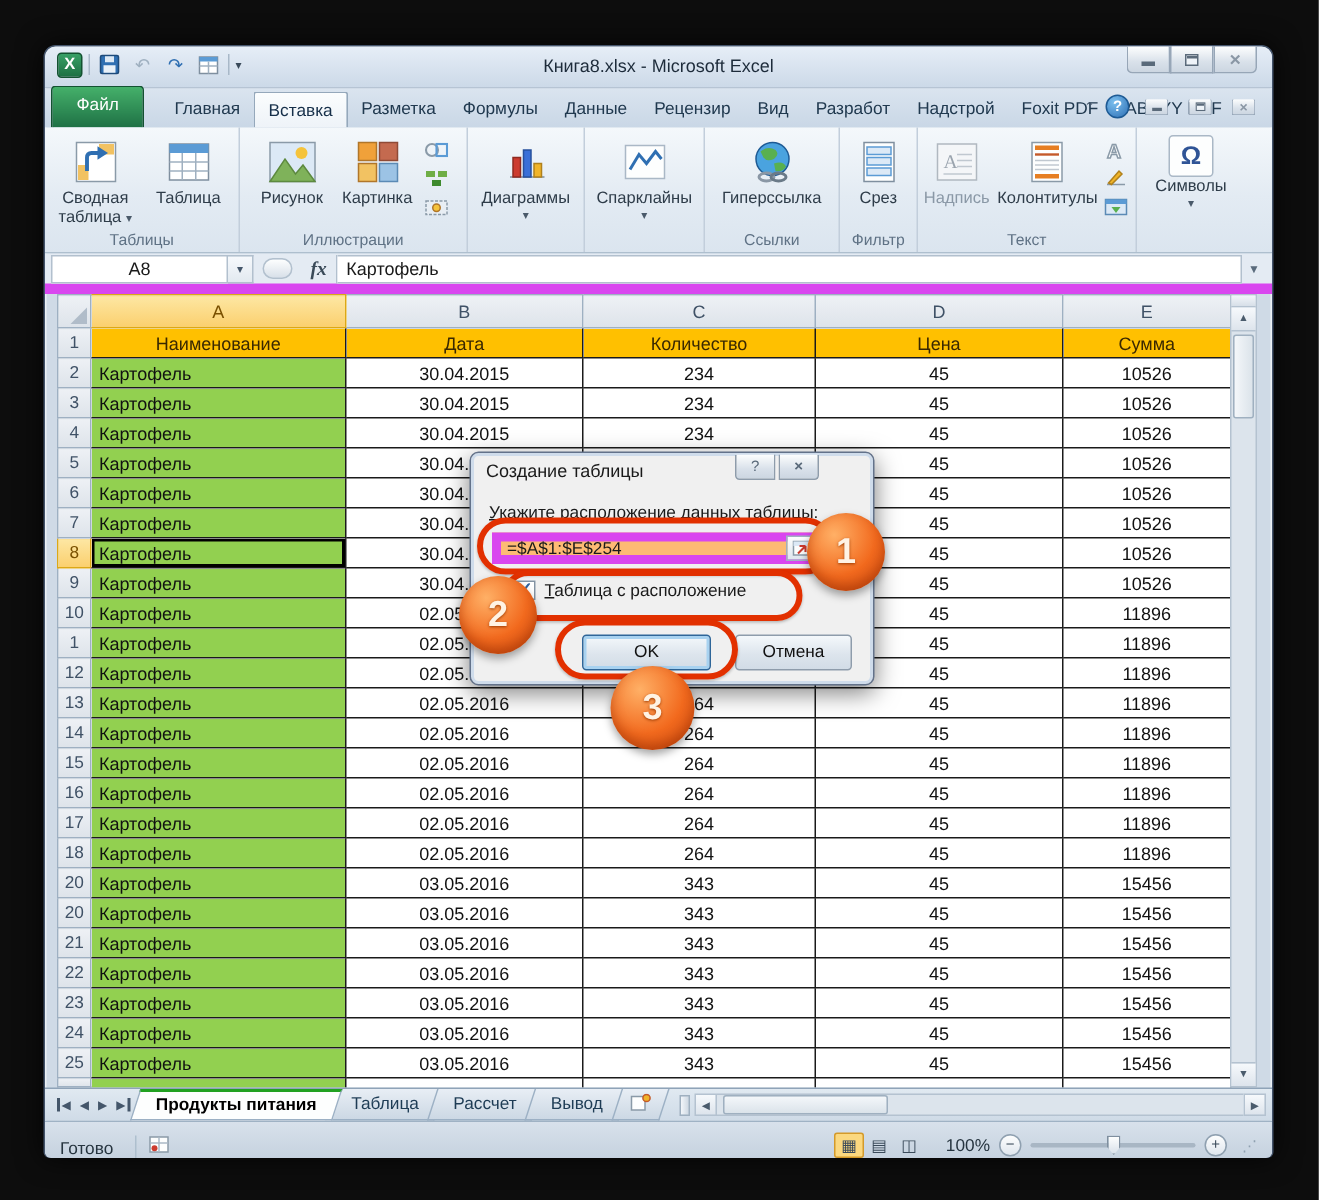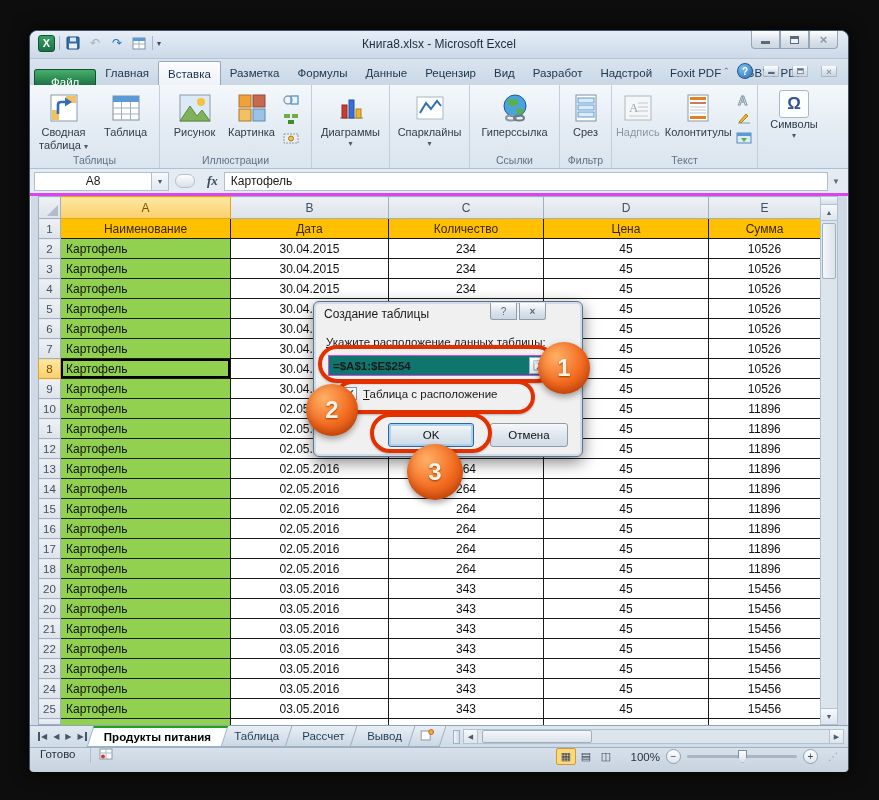--- a/index.html
+++ b/index.html
@@ -26,21 +26,21 @@
   .wbtn:first-child { border-radius:0 0 0 4px; } .wbtn:last-child { border-radius:0 0 4px 0; }
   .g-min { width:9px; height:3px; background:#5a6a7a; margin-top:6px; }
   .g-res { width:9px; height:8px; border:1px solid #5a6a7a; background:#eef3f8; box-shadow:inset 0 2px 0 #5a6a7a; }
   .g-close { color:#8a97a5; font-size:13px; font-weight:bold; line-height:1; }
   
   .tabrow { position:absolute; left:0; top:28px; right:0; height:26px;
     background:linear-gradient(#dae4ef,#c9d7e6); }
   .tabs { position:absolute; left:4px; bottom:0; display:flex; align-items:flex-end; }
   .rtab { padding:0 9px; height:24px; line-height:24px; font-size:11.5px; color:#20394f; white-space:nowrap; }
   .rtab.file { background:linear-gradient(#45b06a,#1e7145); color:#fff; border:1px solid #135231;
-    border-bottom:none; border-radius:3px 3px 0 0; padding:0 16px; margin-right:0; height:16px; }
+    border-bottom:none; border-radius:3px 3px 0 0; padding:0 16px; margin-right:11px; height:28px; }
   .rtab.active { background:linear-gradient(#fbfdfe,#eef3f8); border:1px solid #95a8bb; border-bottom:none;
     border-radius:2px 2px 0 0; color:#17304a; }
   .tabrow-right { position:absolute; right:8px; top:4px; display:flex; align-items:center; gap:7px; }
   .collapse-ic { font-size:9px; color:#44566a; transform:scaleY(.8); }
   .help-ic { width:16px; height:16px; border-radius:50%; background:radial-gradient(circle at 35% 30%,#7cc0ef,#2d6fb5);
     color:#fff; font-size:10px; font-weight:bold; display:flex; align-items:center; justify-content:center; border:1px solid #1d5a94; }
   .mini { transform:scale(.72); transform-origin:center; }
   
   .ribbon { position:absolute; left:0; top:54px; right:0; height:84px;
     background:linear-gradient(#f4f8fb,#e3ebf3 55%,#dbe5ef); border-bottom:1px solid #aebfce; display:flex; }
@@ -49,21 +49,21 @@
   .rg-label { height:16px; font-size:10.5px; color:#5f7285; display:flex; align-items:center; justify-content:center; gap:3px; }
   .bb { width:62px; display:flex; flex-direction:column; align-items:center; font-size:11px; color:#2e3c49;
     text-align:center; line-height:1.15; padding-top:1px; }
   .bicon { width:34px; height:36px; display:flex; align-items:center; justify-content:center; }
   .bb .drop { font-size:8px; color:#4a5a6a; }
   .bb.disabled { color:#8a98a6; }
   .stack { display:flex; flex-direction:column; gap:4px; padding:3px 5px 0 2px; }
   .sic { width:17px; height:15px; display:flex; align-items:center; justify-content:center; }
   
   .fbar { position:absolute; left:0; top:138px; right:0; height:27px; background:#e4ebf3;
-    border-bottom:3px solid #d946ef; display:flex; align-items:center; padding:0 4px; }
+    border-bottom:7px solid #d946ef; display:flex; align-items:center; padding:0 4px; }
   .namebox { width:118px; height:19px; background:#fff; border:1px solid #b2c0ce; font-size:12px;
     display:flex; align-items:center; justify-content:center; color:#1a1a1a; }
   .nb-drop { width:17px; height:19px; border:1px solid #b2c0ce; border-left:none; background:linear-gradient(#f6f9fc,#e2e9f0);
     font-size:8px; color:#44566a; display:flex; align-items:center; justify-content:center; }
   .fb-oval { width:20px; height:14px; border-radius:8px; background:linear-gradient(#fdfefe,#d8e0e9);
     border:1px solid #b2c0ce; margin:0 6px; }
   .fx { font-style:italic; font-family:"Liberation Serif",serif; font-weight:bold; font-size:13px; color:#3a4a58; padding:0 6px; }
   .fsep { width:1px; height:19px; background:#b2c0ce; }
   .fvalue { flex:1; height:19px; background:#fff; border:1px solid #b2c0ce; border-left:none;
     font-size:12px; display:flex; align-items:center; padding-left:6px; color:#1a1a1a; }
@@ -103,21 +103,21 @@
   .stab.newsheet { padding:0 8px; }
   .hscroll-zone { flex:1; display:flex; align-items:center; margin:2px 4px 2px 10px; }
   .hs-handle { width:7px; height:14px; background:linear-gradient(90deg,#f2f6fa,#cfd9e3); border:1px solid #9fb0c0; margin-right:3px; }
   .hs-btn { width:15px; height:15px; background:linear-gradient(#f6f9fc,#dde4ec); border:1px solid #b4c2d0;
     font-size:7px; color:#4a5b6c; display:flex; align-items:center; justify-content:center; }
   .hs-track { flex:1; height:15px; background:#dce4ec; border-top:1px solid #b4c2d0; border-bottom:1px solid #b4c2d0; position:relative; }
   .hs-thumb { position:absolute; left:4px; top:0; width:110px; height:100%;
     background:linear-gradient(#f4f7fa,#dbe3ea); border:1px solid #9fb0c0; border-radius:2px; }
   
   .statusbar { position:absolute; left:0; top:716px; right:0; height:25px; border-radius:0 0 4px 4px;
-    background:linear-gradient(#d8e1eb,#c6d2df); border-top:1px solid #9fb2c4; display:flex; align-items:flex-start; font-size:11.5px; color:#26343f; }
+    background:linear-gradient(#d8e1eb,#c6d2df); border-top:1px solid #9fb2c4; display:flex; align-items:flex-end; font-size:11.5px; color:#26343f; }
   .ready { padding:0 14px 0 10px; }
   .ssep { width:1px; height:15px; background:#aebfce; }
   .macro { margin:0 8px; }
   .sb-right { margin-left:auto; display:flex; align-items:center; gap:6px; padding-right:10px; }
   .viewbtns { display:flex; }
   .vb { width:20px; height:17px; display:flex; align-items:center; justify-content:center; font-size:11px; color:#3a4a5a;
     border:1px solid transparent; }
   .vb.sel { background:#fbd87f; border:1px solid #d49a2a; border-radius:2px; }
   .zoomlbl { width:38px; text-align:right; }
   .zbtn { width:15px; height:15px; border-radius:50%; border:1px solid #8fa0b0; background:linear-gradient(#fdfefe,#dfe6ee);
@@ -132,22 +132,22 @@
   .dialog { position:absolute; left:283px; top:270px; width:270px; height:156px; z-index:50;
     background:#f0f0f0; border:1px solid #63728a; border-radius:6px;
     box-shadow:inset 0 0 0 2px #cfdceb, 0 5px 16px rgba(0,0,0,.5); }
   .dlg-title { position:absolute; left:10px; top:5px; font-size:12px; color:#1a1a1a; }
   .cap-btns { position:absolute; right:36px; top:1px; display:flex; }
   .cap { width:27px; height:17px; background:linear-gradient(#fdfefe,#d9e1ea 60%,#ccd6e1); border:1px solid #8e9cab;
     border-top:none; display:flex; align-items:center; justify-content:center; font-size:10px; color:#5a6a7a; }
   .cap:first-child { border-radius:0 0 0 3px; } .cap:last-child { border-radius:0 0 3px 0; margin-left:2px; font-weight:bold; }
   .dlg-label { position:absolute; left:12px; top:34px; font-size:11.5px; color:#1a1a1a; }
   .dlg-label::first-letter, .dlg-check-label::first-letter { text-decoration:underline; }
-  .dlg-input { position:absolute; left:14px; top:53px; width:224px; height:21px; background:#0f766e;
-    border:1px solid #d946ef; display:flex; align-items:center; font-size:11.5px; color:#1a1a1a;font-weight:bold; }
+  .dlg-input { position:absolute; left:14px; top:53px; width:224px; height:21px; background:#fdba74;
+    border:6px solid #d946ef; display:flex; align-items:center; font-size:11.5px; color:#1a1a1a; }
   .dlg-input .val { flex:1; padding-left:4px; }
   .rangepick { width:21px; height:17px; margin-right:1px; background:linear-gradient(#fdfefe,#dfe6ee);
     border:1px solid #9fb0c0; display:flex; align-items:center; justify-content:center; }
   .dlg-check-row { position:absolute; left:30px; top:85px; display:flex; align-items:center; gap:6px; }
   .checkbox { width:13px; height:13px; background:#fff; border:1px solid #8393a3; font-size:11px; font-weight:bold;
     color:#31639f; display:flex; align-items:center; justify-content:center; line-height:1; }
   .dlg-check-label { display:inline-block; font-size:11.5px; color:#1a1a1a; }
   .dlg-btn { position:absolute; top:121px; height:24px; font-size:11.5px; color:#111; font-family:inherit;
     background:linear-gradient(#f4f8fb,#dde5ed 55%,#d2dce6); border:1px solid #8e9cab; border-radius:3px; }
   .dlg-btn.ok { left:74px; width:86px; border:1px solid #2f6699; box-shadow:inset 0 0 0 2px #a8d2f0; }

